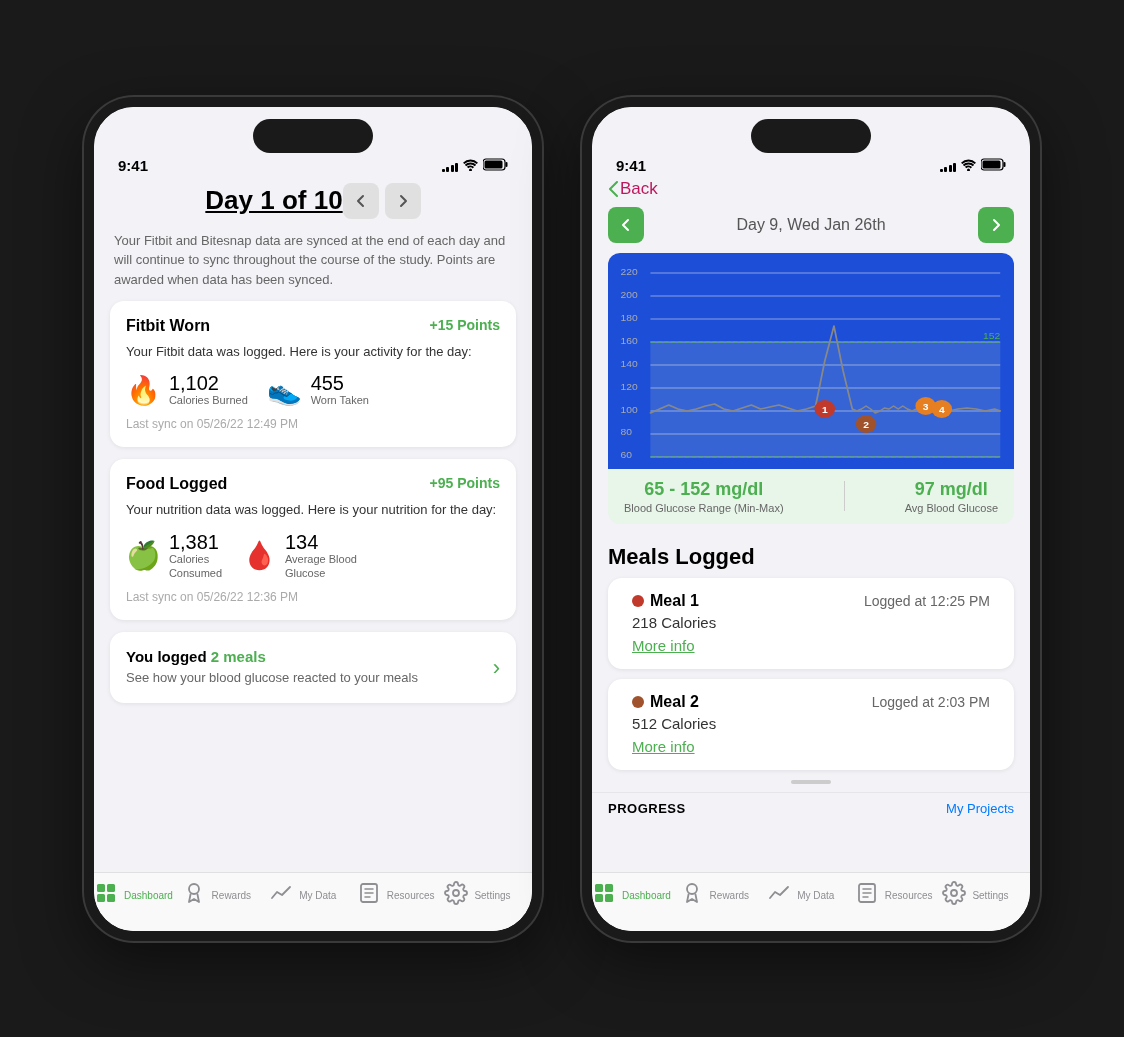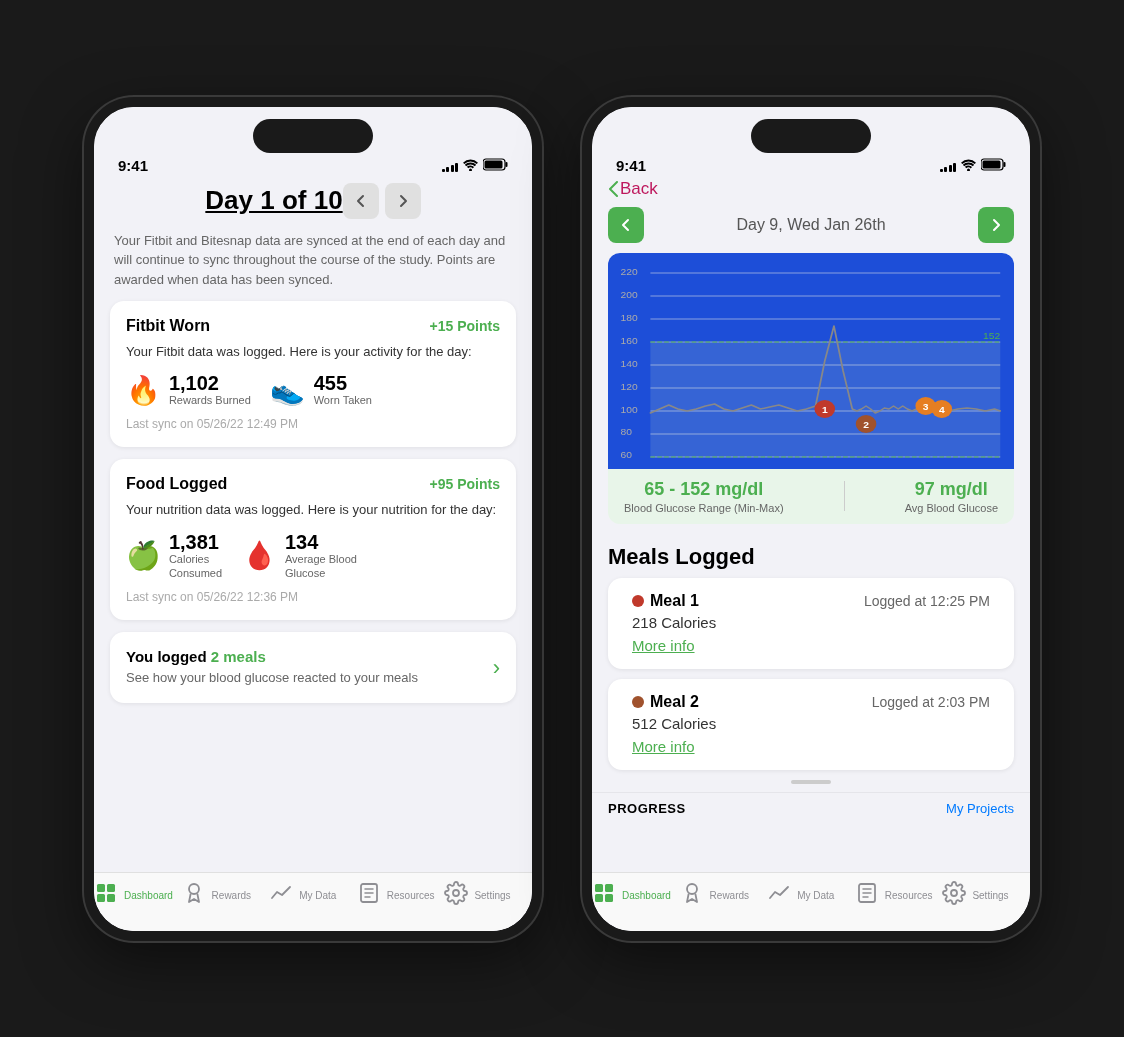--- a/index.html
+++ b/index.html
@@ -130,21 +130,21 @@
     .card {
       background: #fff;
       border-radius: 14px;
       padding: 16px;
       margin: 0 16px 12px;
       box-shadow: 0 1px 4px rgba(0,0,0,0.08);
     }
     .card-header {
       display: flex;
       justify-content: space-between;
-      align-items: center;
+      align-items: flex-start;
       margin-bottom: 8px;
     }
     .card-title {
       font-size: 16px;
       font-weight: 700;
       color: #000;
     }
     .points-badge {
       font-size: 14px;
       font-weight: 600;
@@ -164,21 +164,21 @@
     .metric {
       display: flex;
       align-items: center;
       gap: 8px;
     }
     .metric-icon {
       font-size: 28px;
     }
     .metric-value {
       font-size: 20px;
-      font-weight: 700;
+      font-weight: 400;
       color: #000;
       line-height: 1;
     }
     .metric-label {
       font-size: 11px;
       color: #666;
       line-height: 1.3;
     }
     .sync-text {
       font-size: 12px;
@@ -464,21 +464,21 @@
           <div class="card-header">
             <span class="card-title">Fitbit Worn</span>
             <span class="points-badge">+15 Points</span>
           </div>
           <p class="card-desc">Your Fitbit data was logged. Here is your activity for the day:</p>
           <div class="metrics-row">
             <div class="metric">
               <span class="metric-icon">🔥</span>
               <div>
                 <div class="metric-value">1,102</div>
-                <div class="metric-label">Rewards Burned</div>
+                <div class="metric-label">Calories Burned</div>
               </div>
             </div>
             <div class="metric">
               <span class="metric-icon">👟</span>
               <div>
                 <div class="metric-value">455</div>
                 <div class="metric-label">Worn Taken</div>
               </div>
             </div>
           </div>

